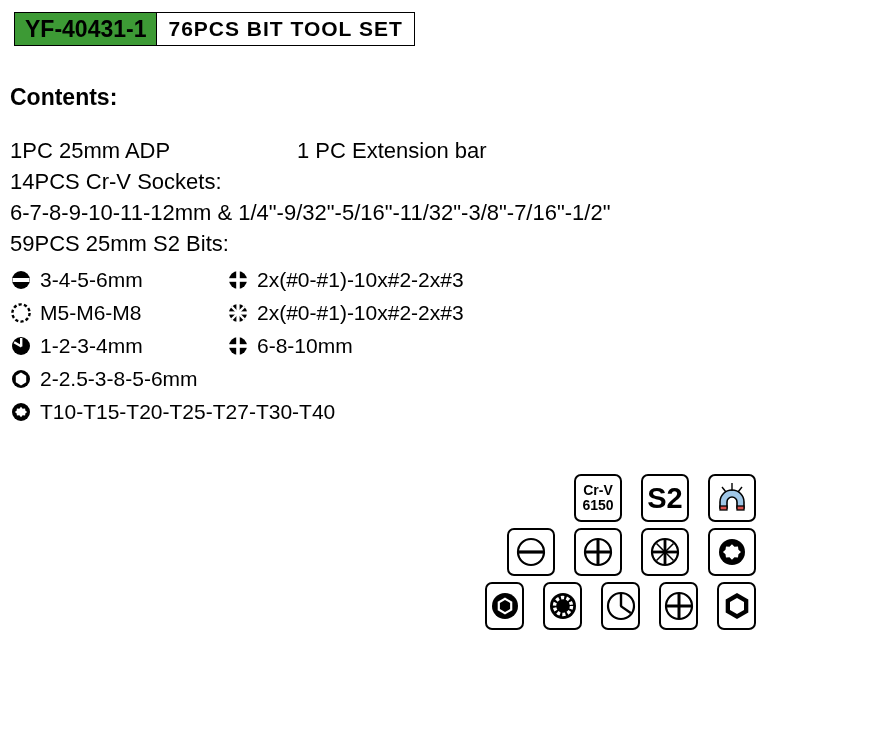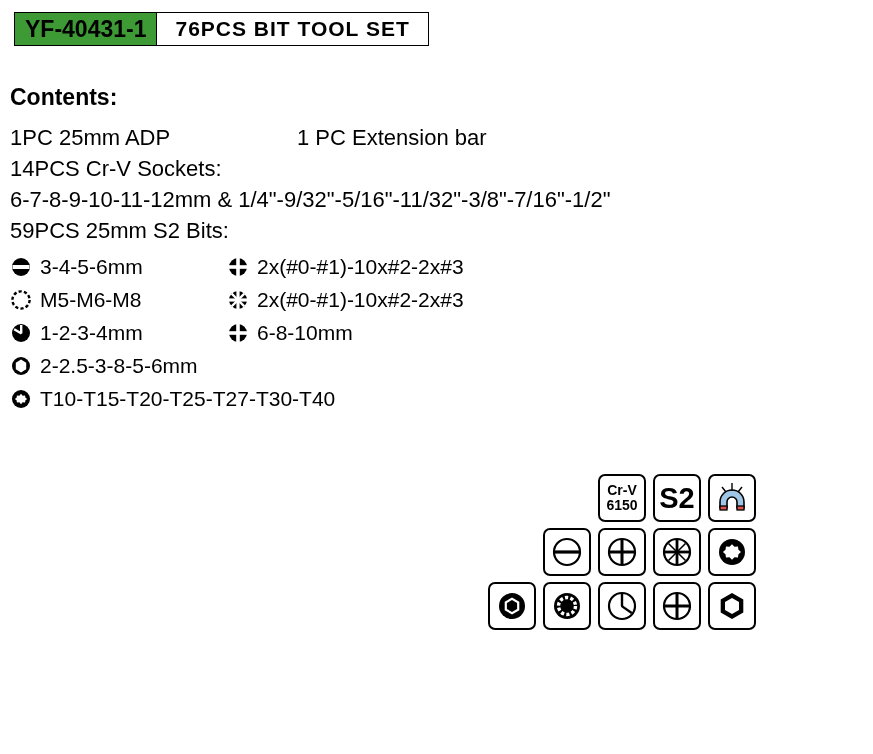--- a/index.html
+++ b/index.html
@@ -36,37 +36,37 @@
     align-items: center;
     letter-spacing: 0px;
   }
   .title-box {
     border: 1px solid #000000;
     border-left: none;
     background: #ffffff;
     color: #000000;
     font-size: 21px;
     font-weight: bold;
-    padding: 0 18px;
+    padding: 0 11px;
     display: flex;
     align-items: center;
     letter-spacing: 1px;
   }
 
   
   .contents {
     position: absolute;
     left: 10px;
     top: 84px;
     width: 860px;
   }
   .contents-title {
     font-size: 23px;
     font-weight: bold;
-    margin-bottom: 11px;
+    margin-bottom: 24px;
   }
   .line {
     font-size: 22px;
     line-height: 31px;
     white-space: pre;
   }
   .line-cols {
     display: flex;
     font-size: 22px;
     line-height: 31px;
@@ -111,21 +111,21 @@
   .ig-row {
     display: flex;
     justify-content: flex-end;
     margin-bottom: 6px;
   }
   .ig-box {
     width: 48px;
     height: 48px;
     border: 2px solid #000000;
     border-radius: 7px;
-    margin-left: 7px;
+    margin-left: 19px;
     display: flex;
     align-items: center;
     justify-content: center;
     background: #ffffff;
     box-sizing: border-box;
     overflow: hidden;
   }
   .ig-text {
     font-size: 14px;
     font-weight: bold;

